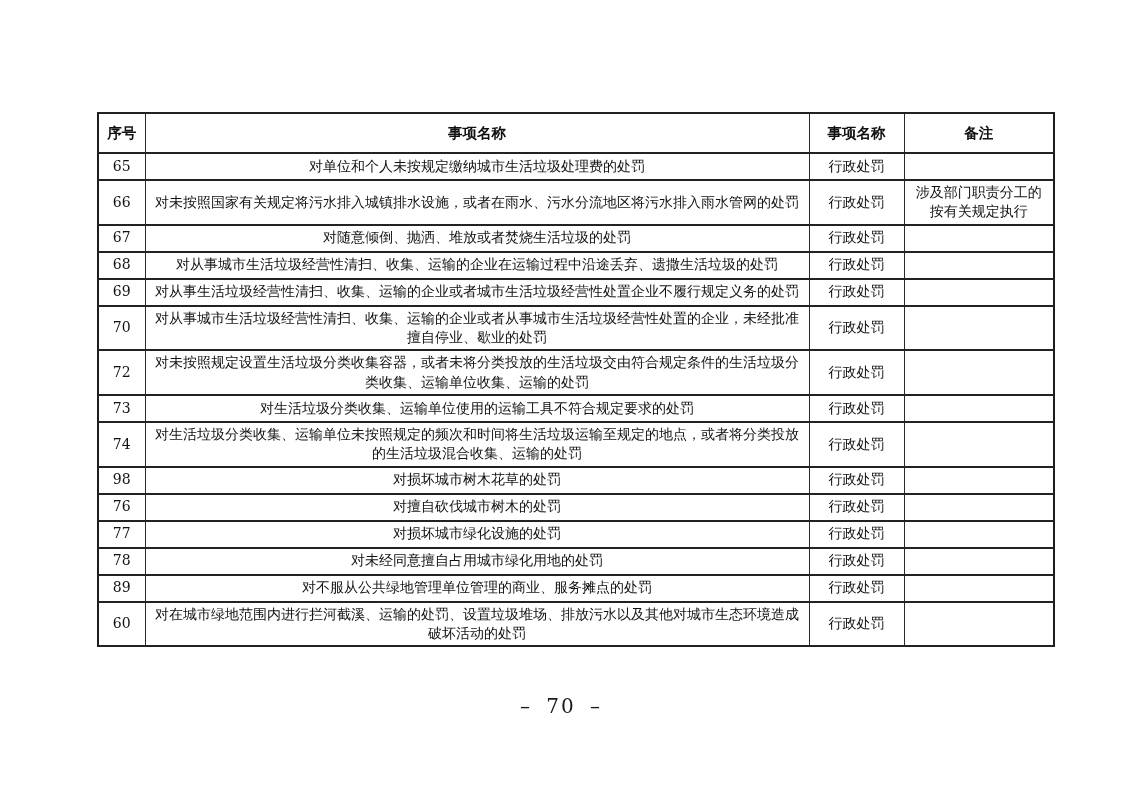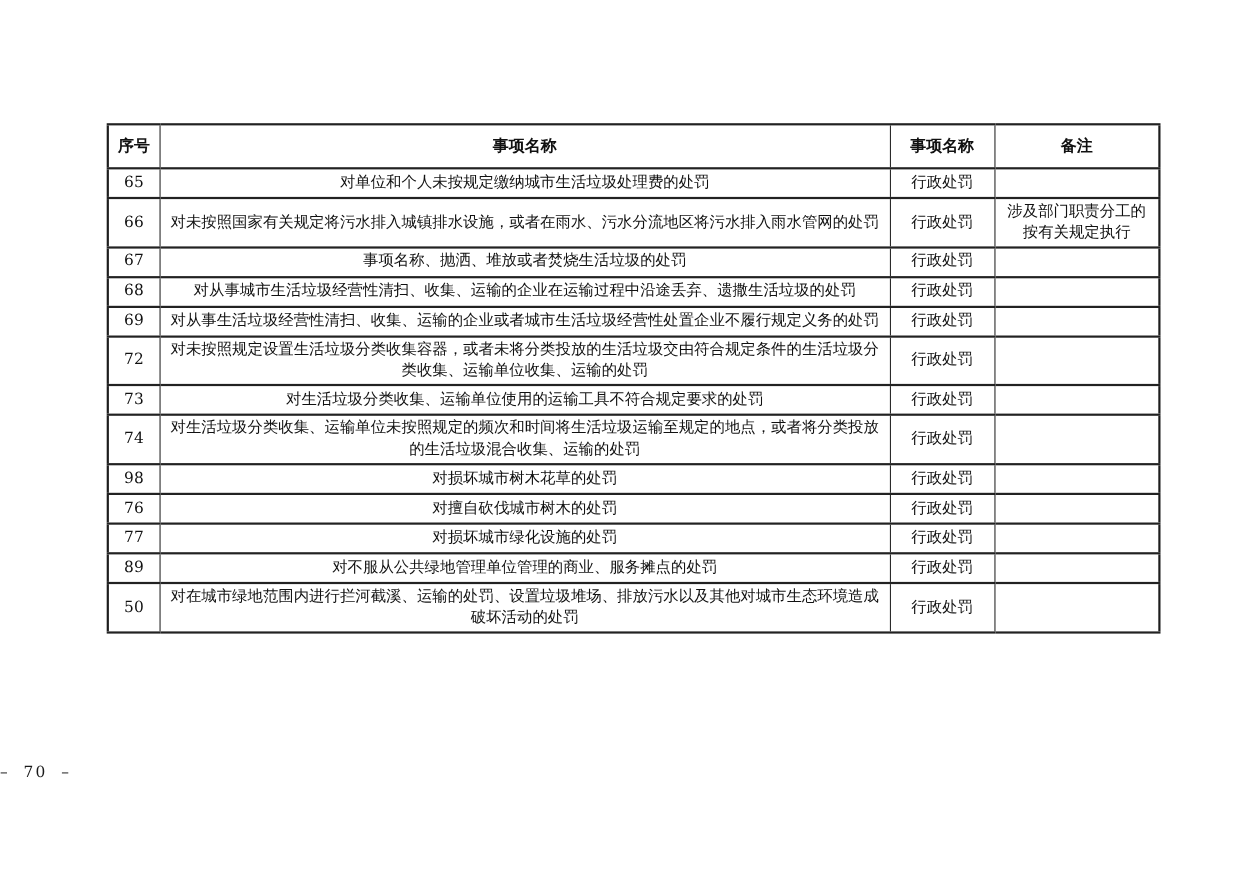--- a/index.html
+++ b/index.html
@@ -44,21 +44,22 @@
   }
   table.matrix td { height: 27px; }
   col.col-no     { width: 47px; }
   col.col-name   { width: 664px; }
   col.col-type   { width: 95px; }
   col.col-remark { width: 150px; }
   .pageno {
     position: absolute;
     left: 0; right: 0;
     top: 694px;
-    font-size: 14px;
+    text-align: center;
+    font-size: 20px;
     letter-spacing: 2px;
     color: #1a1a1a;
     word-spacing: 6px;
   }
 </style>
 </head>
 <body>
 
 <div class="page">
 
@@ -85,33 +86,39 @@
           <td></td>
         </tr>
         <tr>
           <td>66</td>
           <td>对未按照国家有关规定将污水排入城镇排水设施，或者在雨水、污水分流地区将污水排入雨水管网的处罚</td>
           <td>行政处罚</td>
           <td>涉及部门职责分工的按有关规定执行</td>
         </tr>
         <tr>
           <td>67</td>
-          <td>事项名称、抛洒、堆放或者焚烧生活垃圾的处罚</td>
+          <td>对随意倾倒、抛洒、堆放或者焚烧生活垃圾的处罚</td>
           <td>行政处罚</td>
           <td></td>
         </tr>
         <tr>
           <td>68</td>
           <td>对从事城市生活垃圾经营性清扫、收集、运输的企业在运输过程中沿途丢弃、遗撒生活垃圾的处罚</td>
           <td>行政处罚</td>
           <td></td>
         </tr>
         <tr>
           <td>69</td>
           <td>对从事生活垃圾经营性清扫、收集、运输的企业或者城市生活垃圾经营性处置企业不履行规定义务的处罚</td>
+          <td>行政处罚</td>
+          <td></td>
+        </tr>
+        <tr>
+          <td>70</td>
+          <td>对从事城市生活垃圾经营性清扫、收集、运输的企业或者从事城市生活垃圾经营性处置的企业，未经批准擅自停业、歇业的处罚</td>
           <td>行政处罚</td>
           <td></td>
         </tr>
         <tr>
           <td>72</td>
           <td>对未按照规定设置生活垃圾分类收集容器，或者未将分类投放的生活垃圾交由符合规定条件的生活垃圾分类收集、运输单位收集、运输的处罚</td>
           <td>行政处罚</td>
           <td></td>
         </tr>
         <tr>
@@ -138,27 +145,33 @@
           <td>行政处罚</td>
           <td></td>
         </tr>
         <tr>
           <td>77</td>
           <td>对损坏城市绿化设施的处罚</td>
           <td>行政处罚</td>
           <td></td>
         </tr>
         <tr>
+          <td>78</td>
+          <td>对未经同意擅自占用城市绿化用地的处罚</td>
+          <td>行政处罚</td>
+          <td></td>
+        </tr>
+        <tr>
           <td>89</td>
           <td>对不服从公共绿地管理单位管理的商业、服务摊点的处罚</td>
           <td>行政处罚</td>
           <td></td>
         </tr>
         <tr>
-          <td>50</td>
+          <td>60</td>
           <td>对在城市绿地范围内进行拦河截溪、运输的处罚、设置垃圾堆场、排放污水以及其他对城市生态环境造成破坏活动的处罚</td>
           <td>行政处罚</td>
           <td></td>
         </tr>
       </tbody>
   </table>
 
   <div class="pageno">– 70 –</div>
 
 </div>

